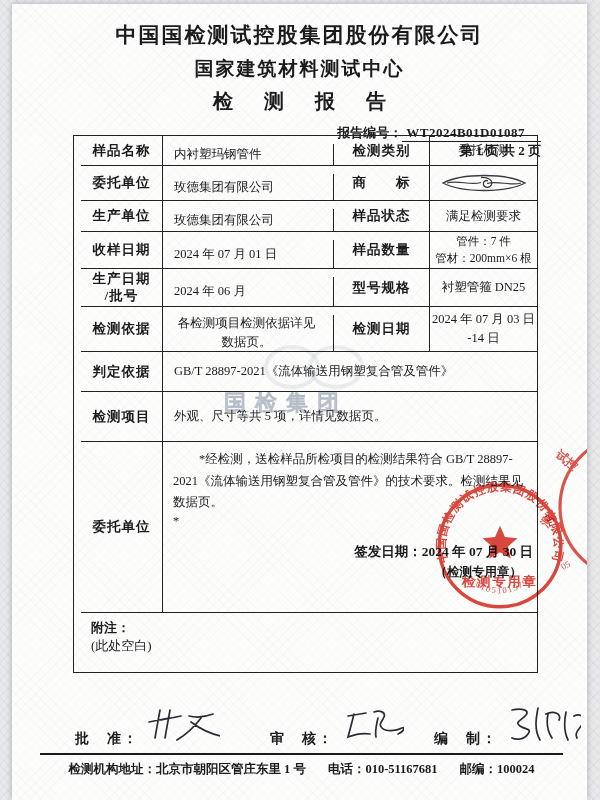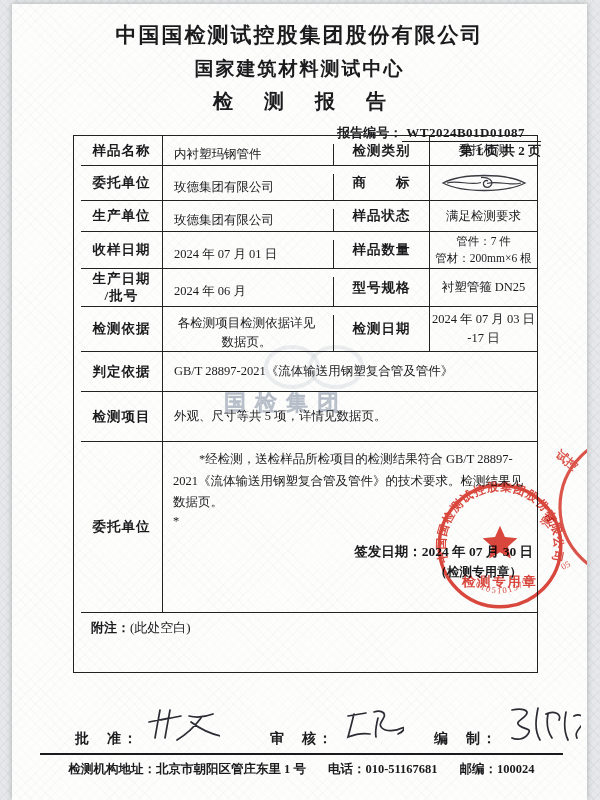--- a/index.html
+++ b/index.html
@@ -44,21 +44,21 @@
   .val-c { font-size:12.5px; text-align:center; }
   .val-sm { font-size:11.5px; line-height:1.5; }
   .h30{height:30px}.h35{height:35px}.h31{height:31px}.h37{height:37px}.h38{height:38px}
   .h45{height:45px}.h40{height:40px}.h50{height:50px}.h171{height:171px}.h59{height:59px}
   .conc-cell { position:relative; justify-content:flex-start; }
   .conc-text { padding:7px 6px 0 10px; font-size:12.5px; line-height:1.72; text-indent:26px; }
   .conc-mark { padding-left:10px; font-size:12.5px; }
   .issue-line { position:absolute; right:4px; top:101px; font-size:13.5px; font-weight:bold; white-space:nowrap; }
   .issue-date { font-weight:bold; }
   .stamp-note { position:absolute; right:15px; top:122px; font-size:12.5px; font-weight:bold; }
-  .note-cell { flex-direction:row; justify-content:flex-start; align-items:flex-start; padding:6px 0 0 10px; font-size:13px; }
+  .note-cell { flex-direction:column; justify-content:flex-start; align-items:flex-start; padding:6px 0 0 10px; font-size:13px; }
   .note-lbl { font-weight:bold; }
   
   .wm { position:absolute; left:212px; top:384px; font-size:22px; letter-spacing:9px; font-weight:bold;
         color:rgba(145,155,172,.38); -webkit-text-stroke:.5px rgba(145,155,172,.45); }
   .wm-arcs { position:absolute; left:242px; top:340px; opacity:.5; }
   
   .seal-main { position:absolute; left:412px; top:466px; mix-blend-mode:multiply; opacity:.92; }
   .seal-edge { position:absolute; left:503px; top:418px; mix-blend-mode:multiply; opacity:.85; }
   
   .sig-row { position:absolute; left:0; top:698px; width:575px; display:flex; align-items:flex-end; padding-left:63px; }
@@ -134,21 +134,21 @@
       <div class="cell c2 val-l">2024 年 06 月</div>
       <div class="cell c3 lbl">型号规格</div>
       <div class="cell c4 val-c">衬塑管箍 DN25</div>
     </div>
     <div class="row h45">
       <div class="cell c1 lbl">检测依据</div>
       <div class="cell c2 val-l" style="line-height:1.5; padding-right:14px;text-align:center;">各检测项目检测依据详见数据页。</div>
       <div class="cell c3 lbl">检测日期</div>
       <div class="cell c4 val-c val-sm" style="font-size:12.5px">
         <div>2024 年 07 月 03 日</div>
-        <div>-17 日</div>
+        <div>-14 日</div>
       </div>
     </div>
     <div class="row h40">
       <div class="cell c1 lbl">判定依据</div>
       <div class="cell cspan val-l">GB/T 28897-2021《流体输送用钢塑复合管及管件》</div>
     </div>
     <div class="row h50">
       <div class="cell c1 lbl">检测项目</div>
       <div class="cell cspan val-l">外观、尺寸等共 5 项，详情见数据页。</div>
     </div>

